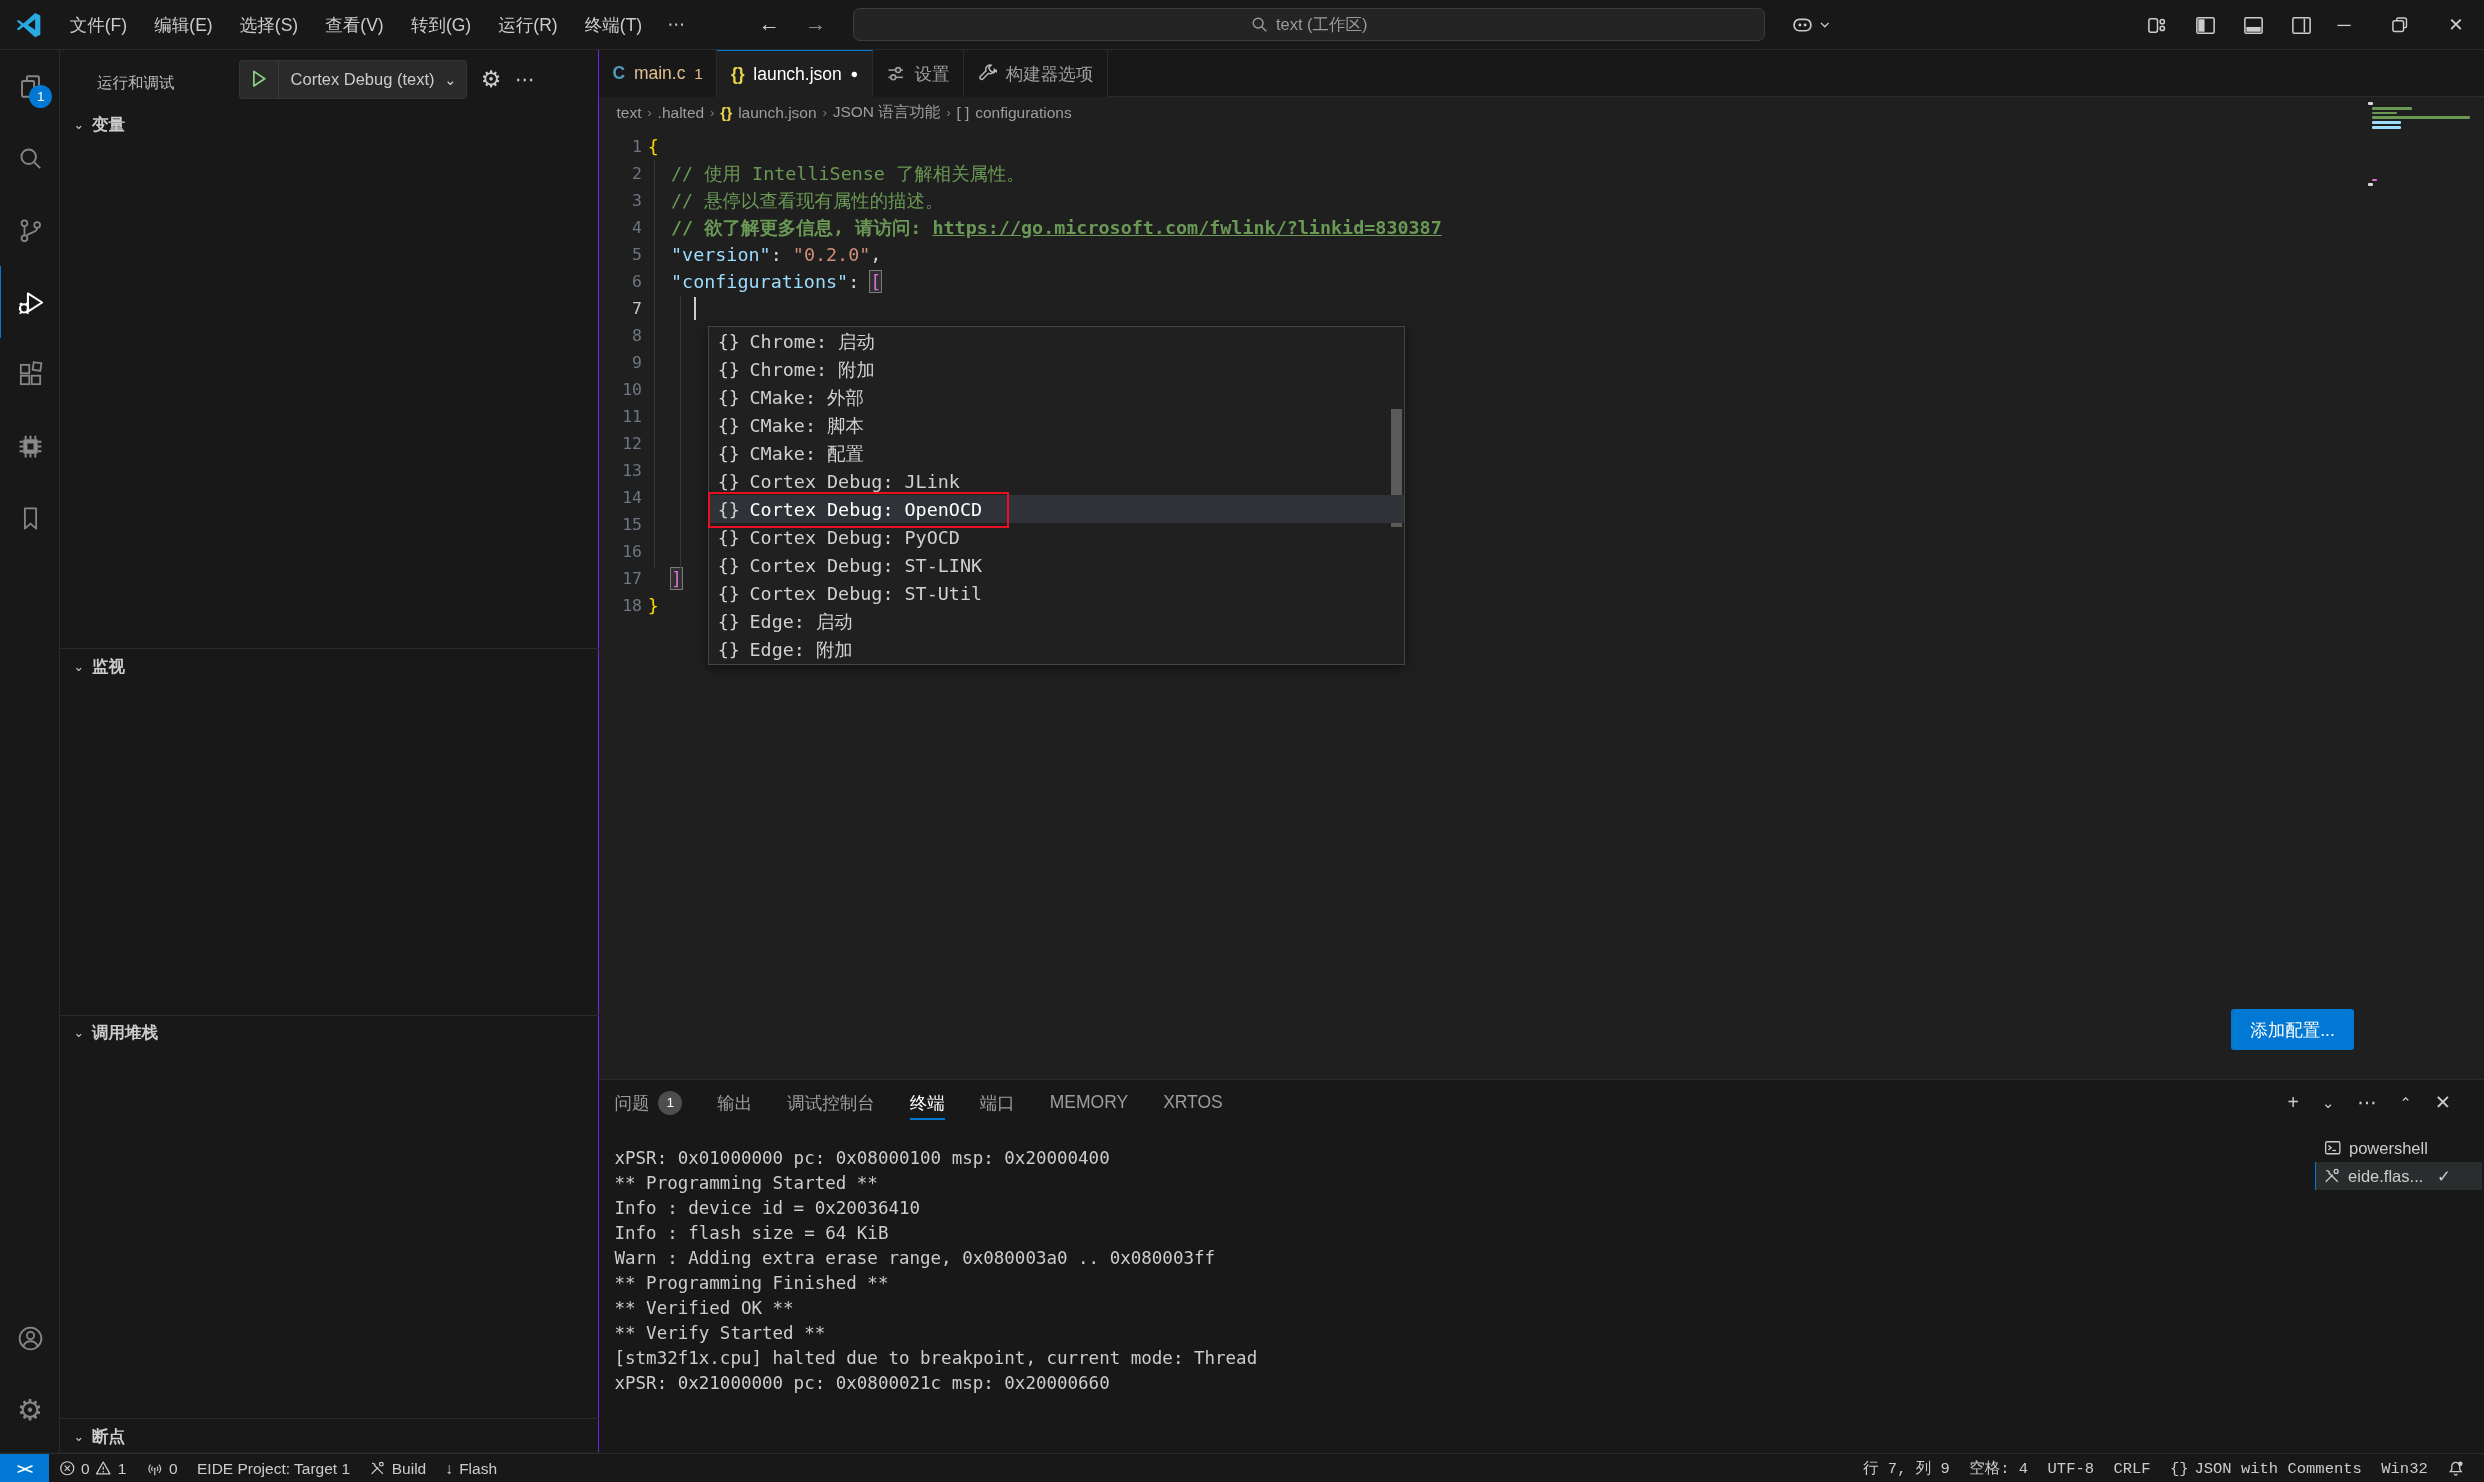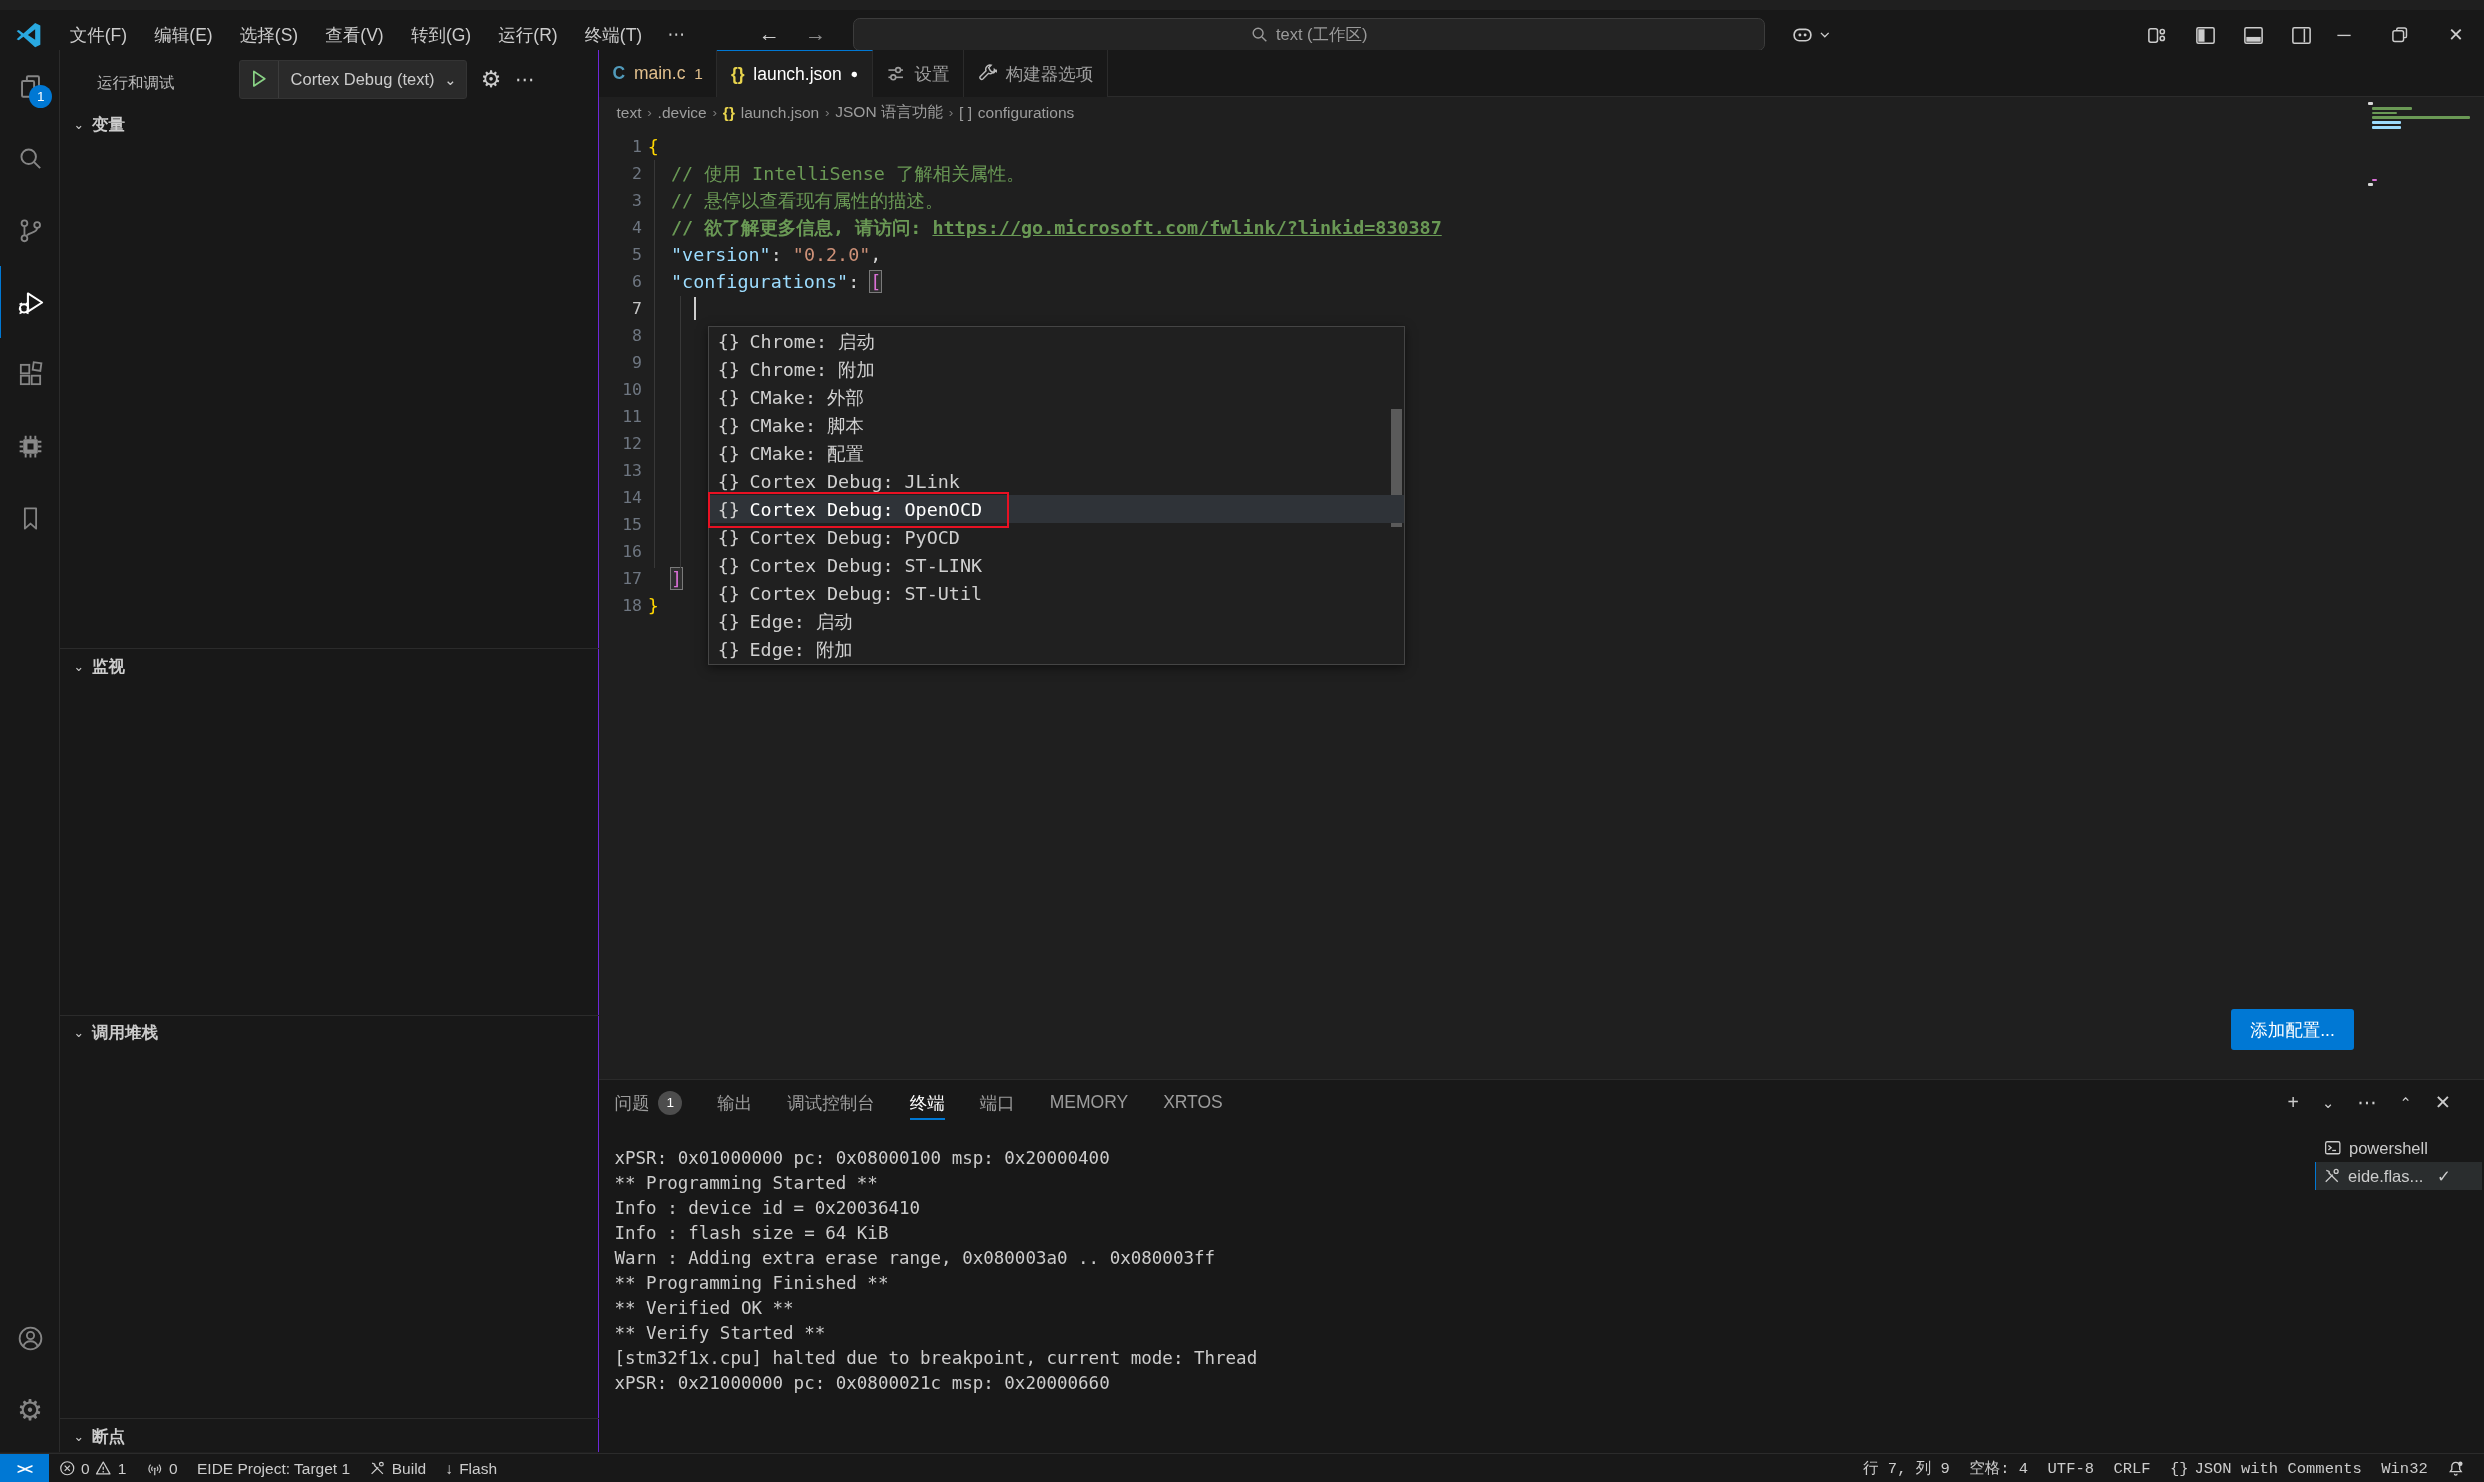--- a/index.html
+++ b/index.html
@@ -1,21 +1,21 @@
 <!DOCTYPE html>
 <html><head>
 <meta charset="utf-8">
 <style>
   * { box-sizing: border-box; margin: 0; padding: 0; }
   html,body { background:#000; }
   body { font-family:"Liberation Sans", sans-serif; color:#cccccc; }
   #root { position:relative; width:2484px; height:1483px; background:#1f1f1f; overflow:hidden; }
 
   
-  .titlebar { position:absolute; left:0; top:0; width:2484px; height:50px; background:#181818; border-bottom:1px solid #2b2b2b; display:flex; align-items:center;margin-top:10px; }
+  .titlebar { position:absolute; left:0; top:0; width:2484px; height:50px; background:#181818; border-bottom:1px solid #2b2b2b; display:flex; align-items:center; }
   .vslogo { width:29px; height:29px; margin:0 13.6px 0 13.6px; }
   .menu-item { padding:0 13.6px; height:35px; display:flex; align-items:center; font-size:17.5px; color:#cccccc; border-radius:5.8px; cursor:default; }
   .menu-more { padding:0 11.6px; font-size:17.5px; color:#cccccc; }
   .nav-arrows { display:flex; gap:25px; margin:0 27px 0 62px; font-size:21.3px; color:#cccccc; }
   .nav-arrows .fwd { color:#8a8a8a; }
   .searchbox { width:912px; height:33px; background:#242424; border:1px solid #3c3c3c; border-radius:6.8px; display:flex; align-items:center; justify-content:center; gap:7.8px; color:#9a9a9a; font-size:16.5px; }
   .copilot { display:flex; align-items:center; gap:3.9px; margin-left:25px; color:#cccccc; }
   .layout-icons { position:absolute; right:171px; top:0; height:50px; display:flex; align-items:center; gap:25px; }
   .win-controls { position:absolute; right:0; top:0; height:50px; display:flex; }
   .win-btn { width:56px; height:50px; display:flex; align-items:center; justify-content:center; font-size:18.4px; color:#cccccc; }
@@ -303,21 +303,21 @@
         <svg class="ico" width="19.4" height="19.4" viewBox="0 0 16 16">
             <path d="M13.5 4.5a3.5 3.5 0 0 1-4.8 3.2L4 12.4a1.5 1.5 0 0 1-2.1-2.1L6.6 5.6A3.5 3.5 0 0 1 10.8 1l-2 2 1.5 2.7 2.7 1.5 2-2c.3.4.5.8.5 1.3z" fill="none" stroke="#bbbbbb" stroke-width="1.2"></path>
           </svg>
         <span>构建器选项</span>
       </div>
     </div>
 
     <div class="breadcrumb">
       <span>text</span>
         <span class="sep">›</span>
-      <span>.device</span>
+      <span>.halted</span>
         <span class="sep">›</span>
       <span class="bc-braces">{}</span>
       <span>launch.json</span>
         <span class="sep">›</span>
       <span>JSON 语言功能</span>
         <span class="sep">›</span>
       <span class="bc-array">[ ]</span>
       <span>configurations</span>
     </div>
 

